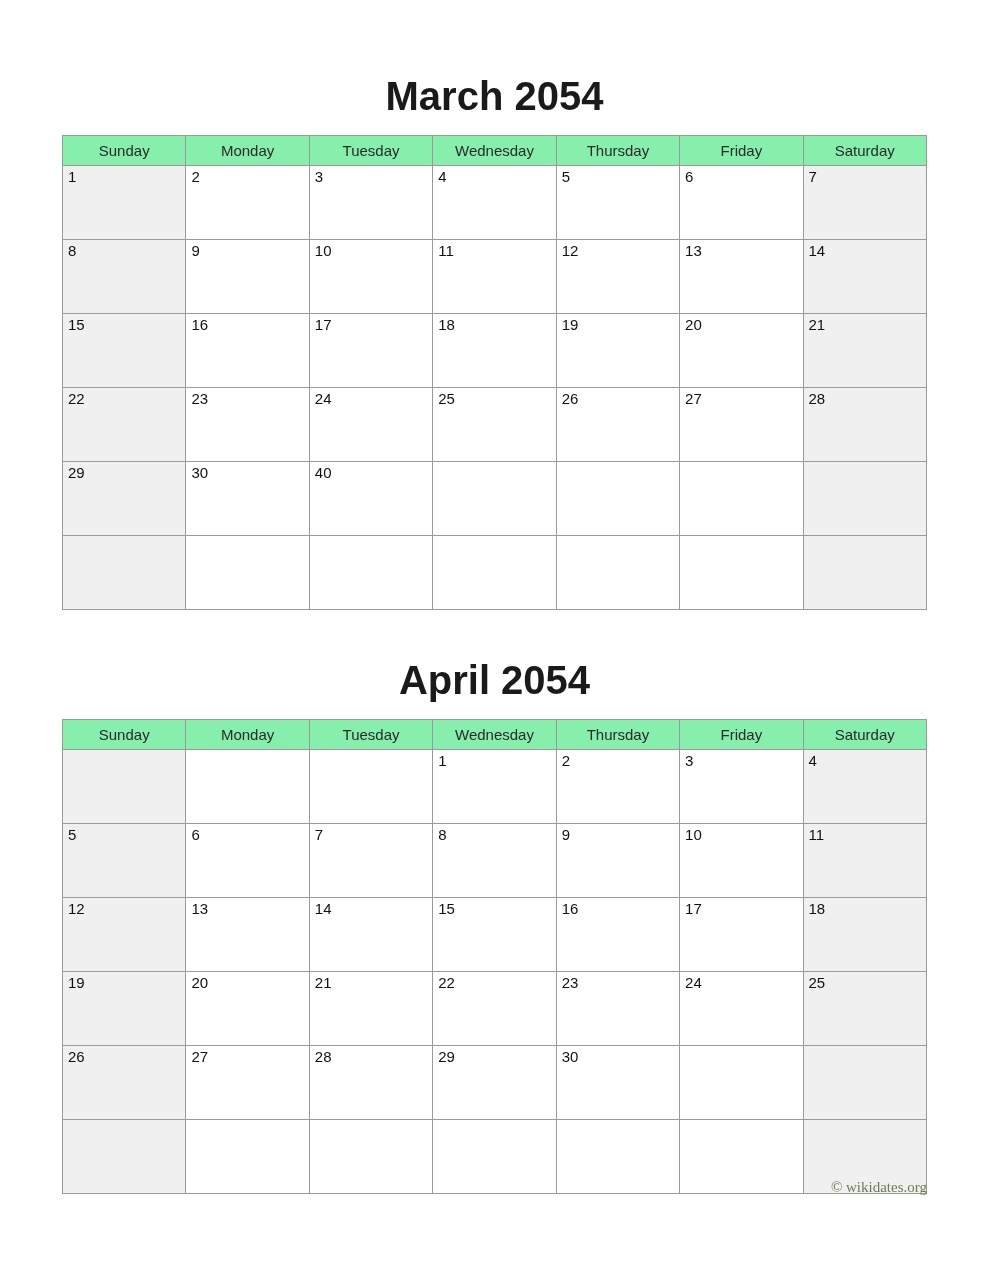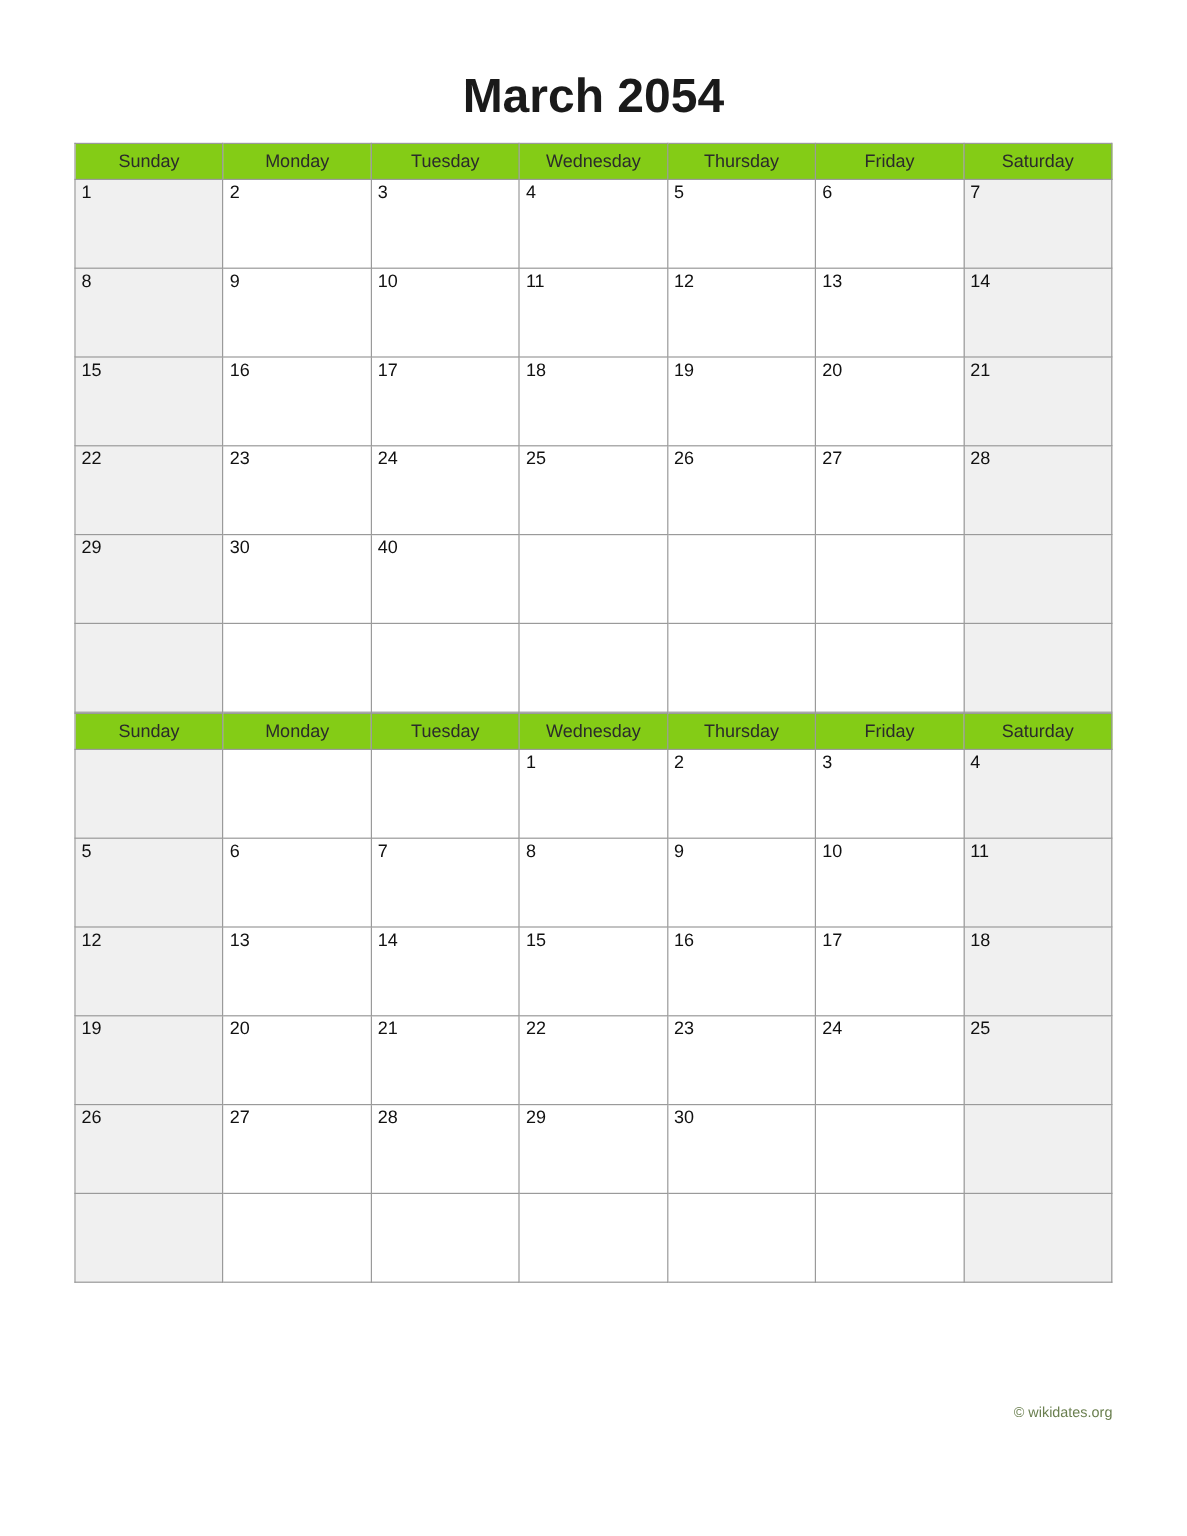--- a/index.html
+++ b/index.html
@@ -11,21 +11,21 @@
     width: 989px;
     height: 1280px;
     font-family: "Liberation Sans", sans-serif;
     color: #000000;
     position: relative;
   }
   .page {
     width: 989px;
     height: 1280px;
     box-sizing: border-box;
-    padding: 0;
+    padding: 16px;
     position: relative;
   }
   .month-block {
     width: 865px;
     margin: 0 auto;
   }
   .month-title {
     text-align: center;
     font-size: 40px;
     font-weight: bold;
@@ -41,21 +41,21 @@
     padding-top: 48px;
     padding-bottom: 16px;
   }
   table.cal {
     border-collapse: collapse;
     width: 865px;
     table-layout: fixed;
   }
   table.cal th {
     border: 1px solid #9a9a9a;
-    background: #84cc16;
+    background: #86efac;
     font-size: 15px;
     font-weight: normal;
     color: #2b2b2b;
     height: 24px;
     padding: 2px 0 3px 0;
     text-align: center;
   }
   table.cal td {
     border: 1px solid #9a9a9a;
     height: 70px;
@@ -68,24 +68,24 @@
   table.cal td.weekend {
     background: #f0f0f0;
   }
   .daynum {
     display: block;
     line-height: 15px;
   }
   .footer {
     position: absolute;
     right: 62px;
-    bottom: 96px;
-    font-size: 12px;
+    bottom: 84px;
+    font-size: 15px;
     color: #6a7f4f;
-    font-family: Liberation Sans, sans-serif;
+    font-family: Liberation Serif, serif;
   }
   .footer .copy {
     color: #6a7f4f;
   }
 </style>
 </head>
 <body>
 
 <div class="page">
 
@@ -240,20 +240,21 @@
             </td>
           <td class="weekend">
               <span class="daynum"></span>
             </td>
         </tr>
       </tbody>
     </table>
   </div>
 
   <div class="month-block" id="april-block">
+    <div class="month-title">April 2054</div>
     <table class="cal">
       <thead>
         <tr>
           <th>Sunday</th>
           <th>Monday</th>
           <th>Tuesday</th>
           <th>Wednesday</th>
           <th>Thursday</th>
           <th>Friday</th>
           <th>Saturday</th>

